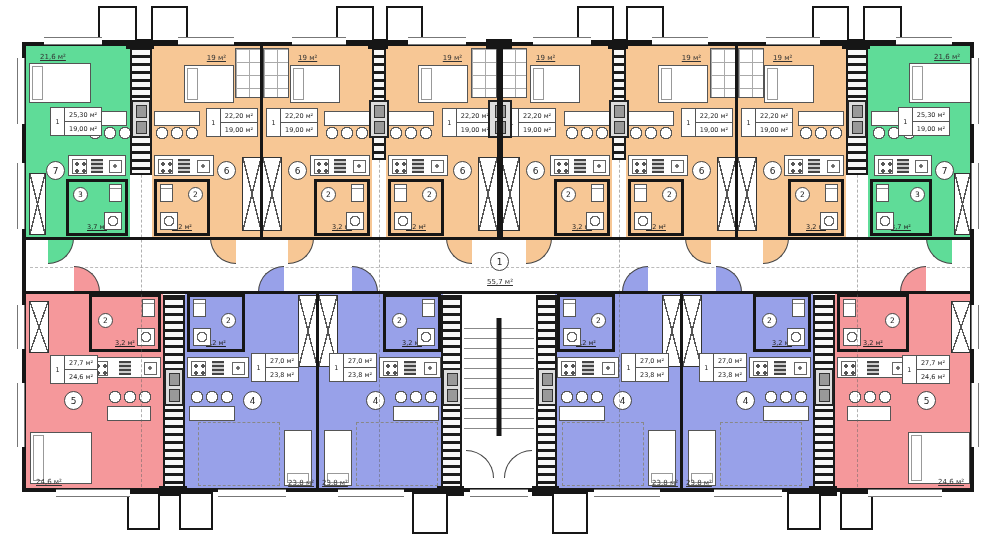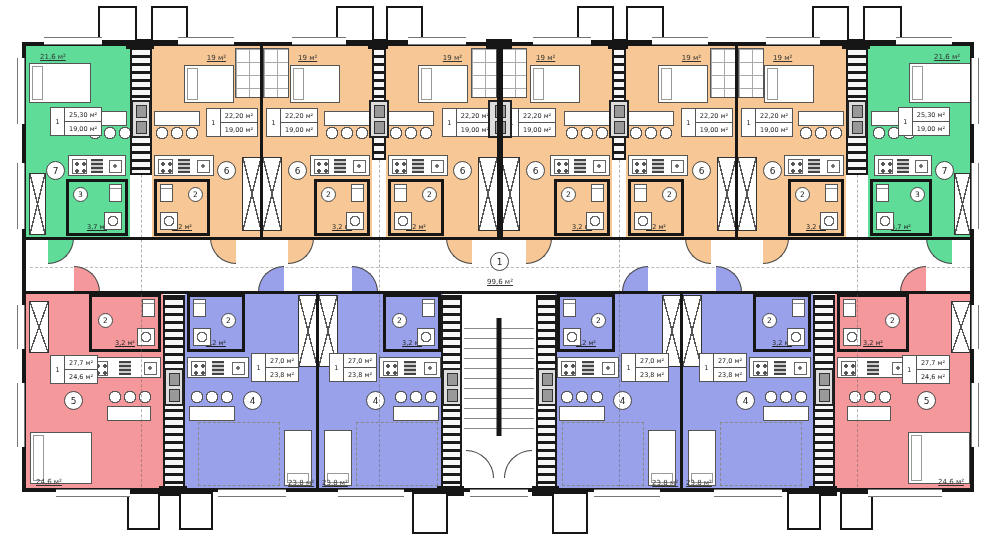--- a/index.html
+++ b/index.html
@@ -363,21 +363,21 @@
     <div class="circ" style="right:38px;top:98px">5</div>
     <div class="din up" style="left:12px;top:97px;width:44px"></div>
     <div class="bed pL" style="right:4px;bottom:6px;width:62px;height:52px"></div>
     <div class="lbl" style="right:10px;bottom:4px">24,6 м²</div>
     <div class="arc aUL" style="right: 48px; top: -27px; background: rgb(245, 152, 155);"></div>
   </div>
 
   <div class="corr">
     <div class="axh" style="left:4px;top:27px;width:940px"></div>
     <div class="circ" style="left:464px;top:12px">1</div>
-    <div class="lbl" style="left:447px;top:38px;width:54px;text-align:center">99,6 м²</div>
+    <div class="lbl" style="left:447px;top:38px;width:54px;text-align:center">55,7 м²</div>
   </div>
 
   <div class="stair">
     <div class="treads"></div>
     <div class="rail"></div>
     <div class="sarc aUR" style="left:4px;bottom:12px"></div>
     <div class="sarc aUL" style="right:4px;bottom:12px"></div>
   </div>
 
   <div class="axis" style="left:141px;top:45px;height:447px"></div>

